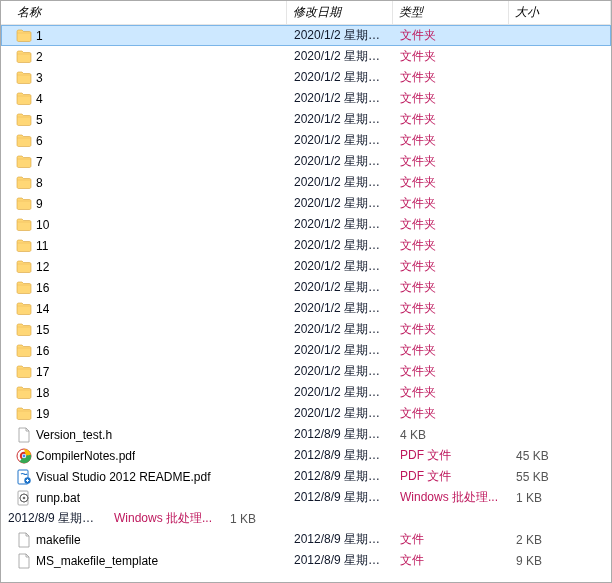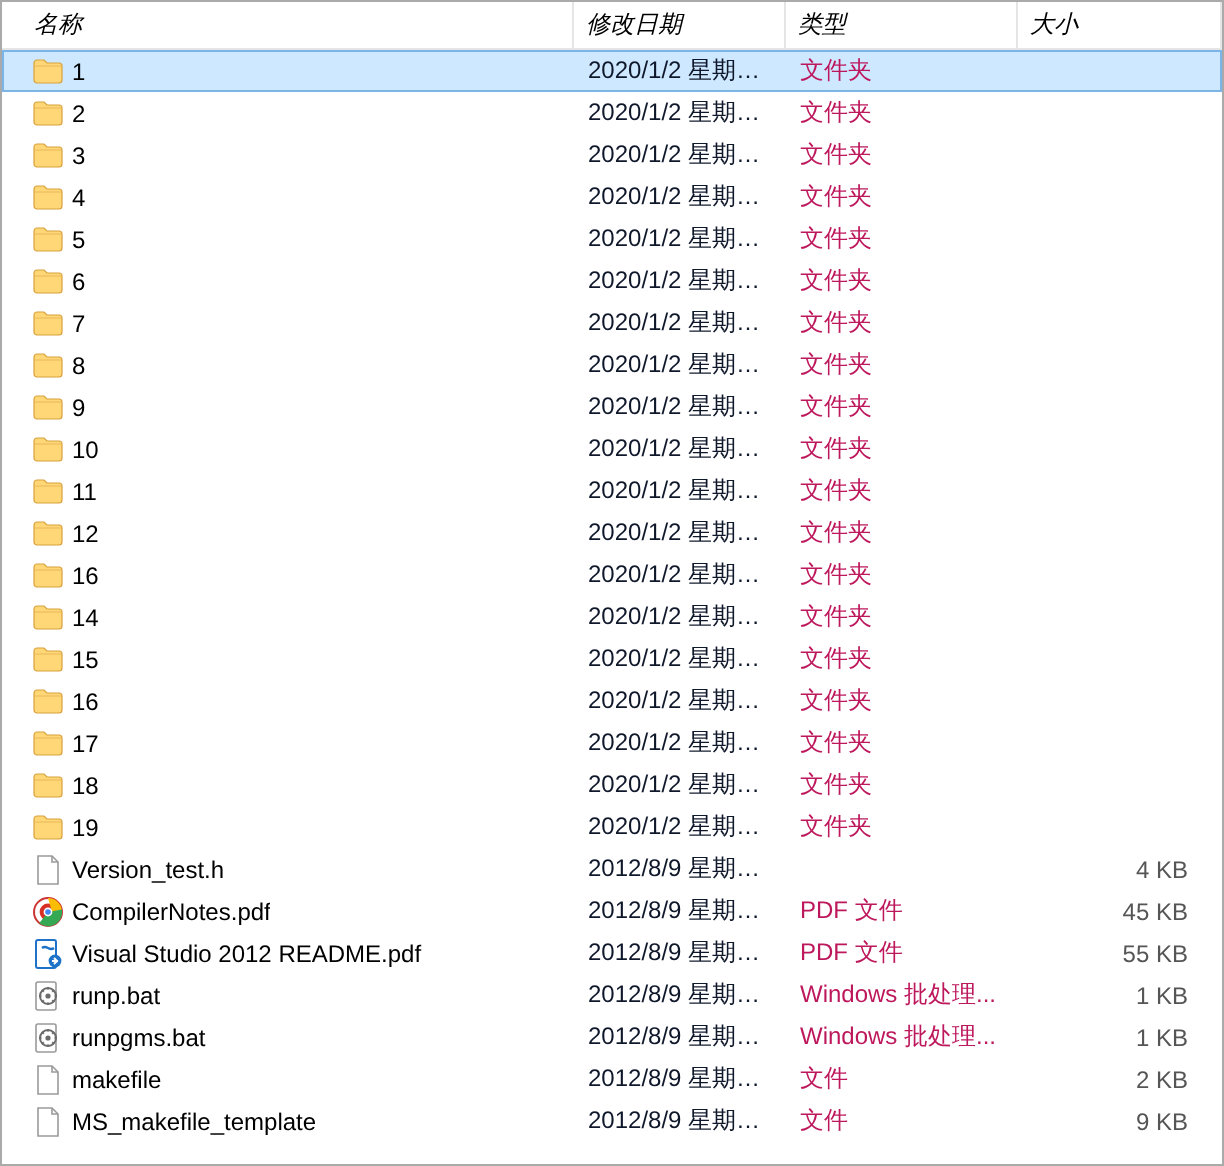--- a/index.html
+++ b/index.html
@@ -48,21 +48,21 @@
   }
   .cell {
     padding: 0 6px;
     white-space: nowrap;
     overflow: hidden;
     text-overflow: ellipsis;
   }
   .cell-name { width: 286px; display: flex; align-items: center; padding-left: 14px; gap: 4px; }
   .cell-date { width: 106px; color: #0f172a; }
   .cell-type { width: 116px; color: #be185d; }
-  .cell-size { flex: 1; text-align: right; padding-right: 16px; color: #555; }
+  .cell-size { flex: 1; padding-right: 16px; color: #555; }
   .icon { width: 16px; height: 16px; flex-shrink: 0; display: inline-flex; align-items: center; justify-content: center; }
   .name-text { overflow: hidden; text-overflow: ellipsis; white-space: nowrap; }
 </style>
 </head>
 <body>
 
 <div class="header">
   <div class="header-col col-name">名称</div>
   <div class="header-col col-date">修改日期</div>
   <div class="header-col col-type">类型</div>
@@ -394,31 +394,20 @@
             <path d="M8 3.5v1.2M8 11.3v1.2M3.5 8h1.2M11.3 8h1.2M5 5l.9.9M10.1 10.1l.9.9M11 5l-.9.9M5.9 10.1L5 11" stroke="#6b6b6b" stroke-width="1"></path>
           </svg>
         </span>
         <span class="name-text">runp.bat</span>
       </div>
       <div class="cell cell-date">2012/8/9 星期四 ...</div>
       <div class="cell cell-type">Windows 批处理...</div>
       <div class="cell cell-size">1 KB</div>
     </div>
     <div class="row">
-      <div class="cell cell-name">
-        <span class="icon">
-          <svg viewBox="0 0 16 16" width="16" height="16">
-            <rect x="2" y="1" width="10" height="14" rx="1" fill="#fff" stroke="#9a9a9a" stroke-width=".8"></rect>
-            <circle cx="8" cy="8" r="4" fill="none" stroke="#6b6b6b" stroke-width="1"></circle>
-            <circle cx="8" cy="8" r="1.3" fill="#6b6b6b"></circle>
-            <path d="M8 3.5v1.2M8 11.3v1.2M3.5 8h1.2M11.3 8h1.2M5 5l.9.9M10.1 10.1l.9.9M11 5l-.9.9M5.9 10.1L5 11" stroke="#6b6b6b" stroke-width="1"></path>
-          </svg>
-        </span>
-        <span class="name-text">runpgms.bat</span>
-      </div>
       <div class="cell cell-date">2012/8/9 星期四 ...</div>
       <div class="cell cell-type">Windows 批处理...</div>
       <div class="cell cell-size">1 KB</div>
     </div>
     <div class="row">
       <div class="cell cell-name">
         <span class="icon">
           <svg viewBox="0 0 16 16" width="16" height="16">
             <path d="M3 1h7l3 3v11H3z" fill="#fff" stroke="#9a9a9a" stroke-width=".8"></path>
             <path d="M10 1v3h3" fill="none" stroke="#9a9a9a" stroke-width=".8"></path>

